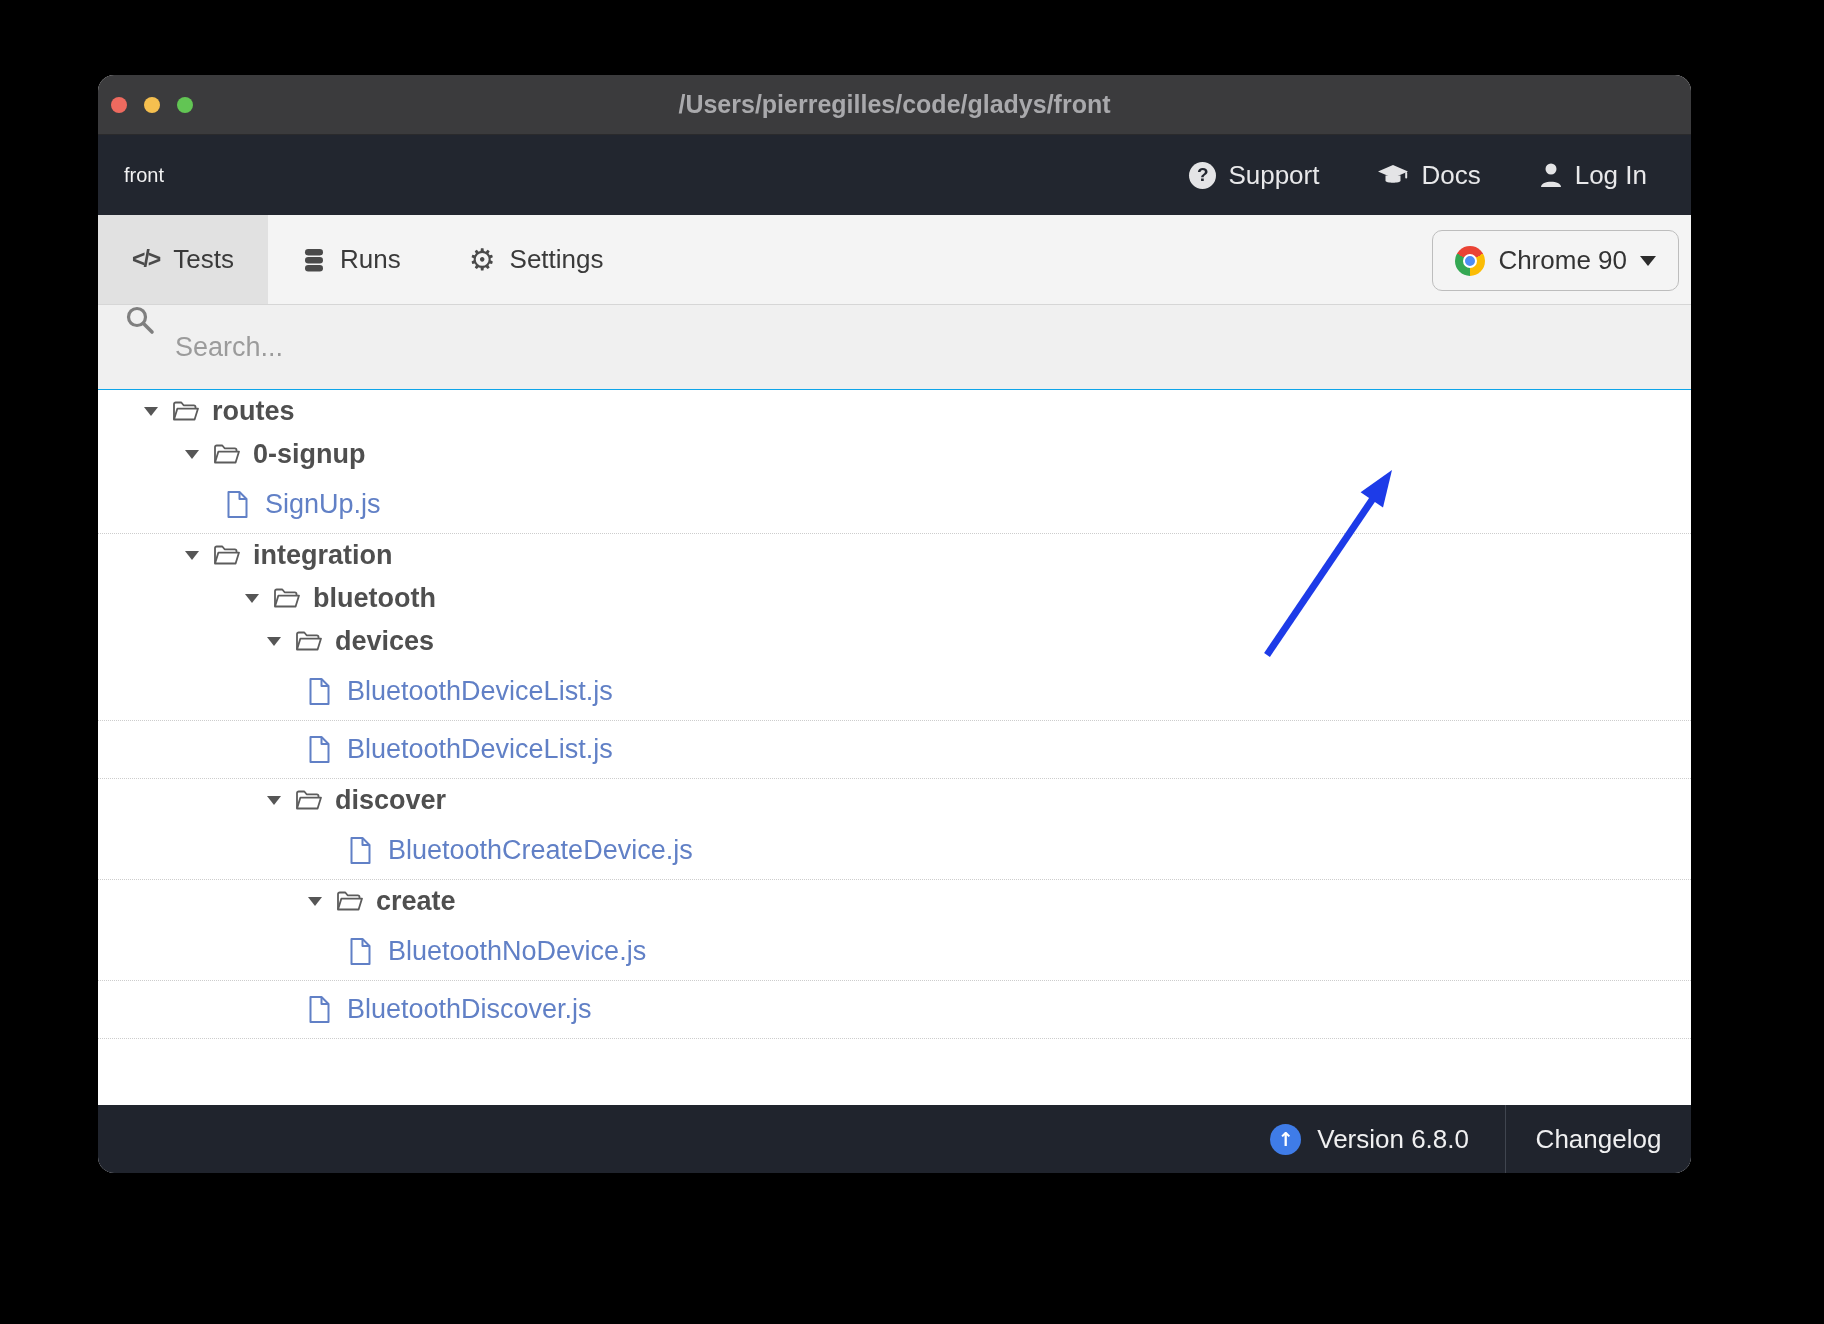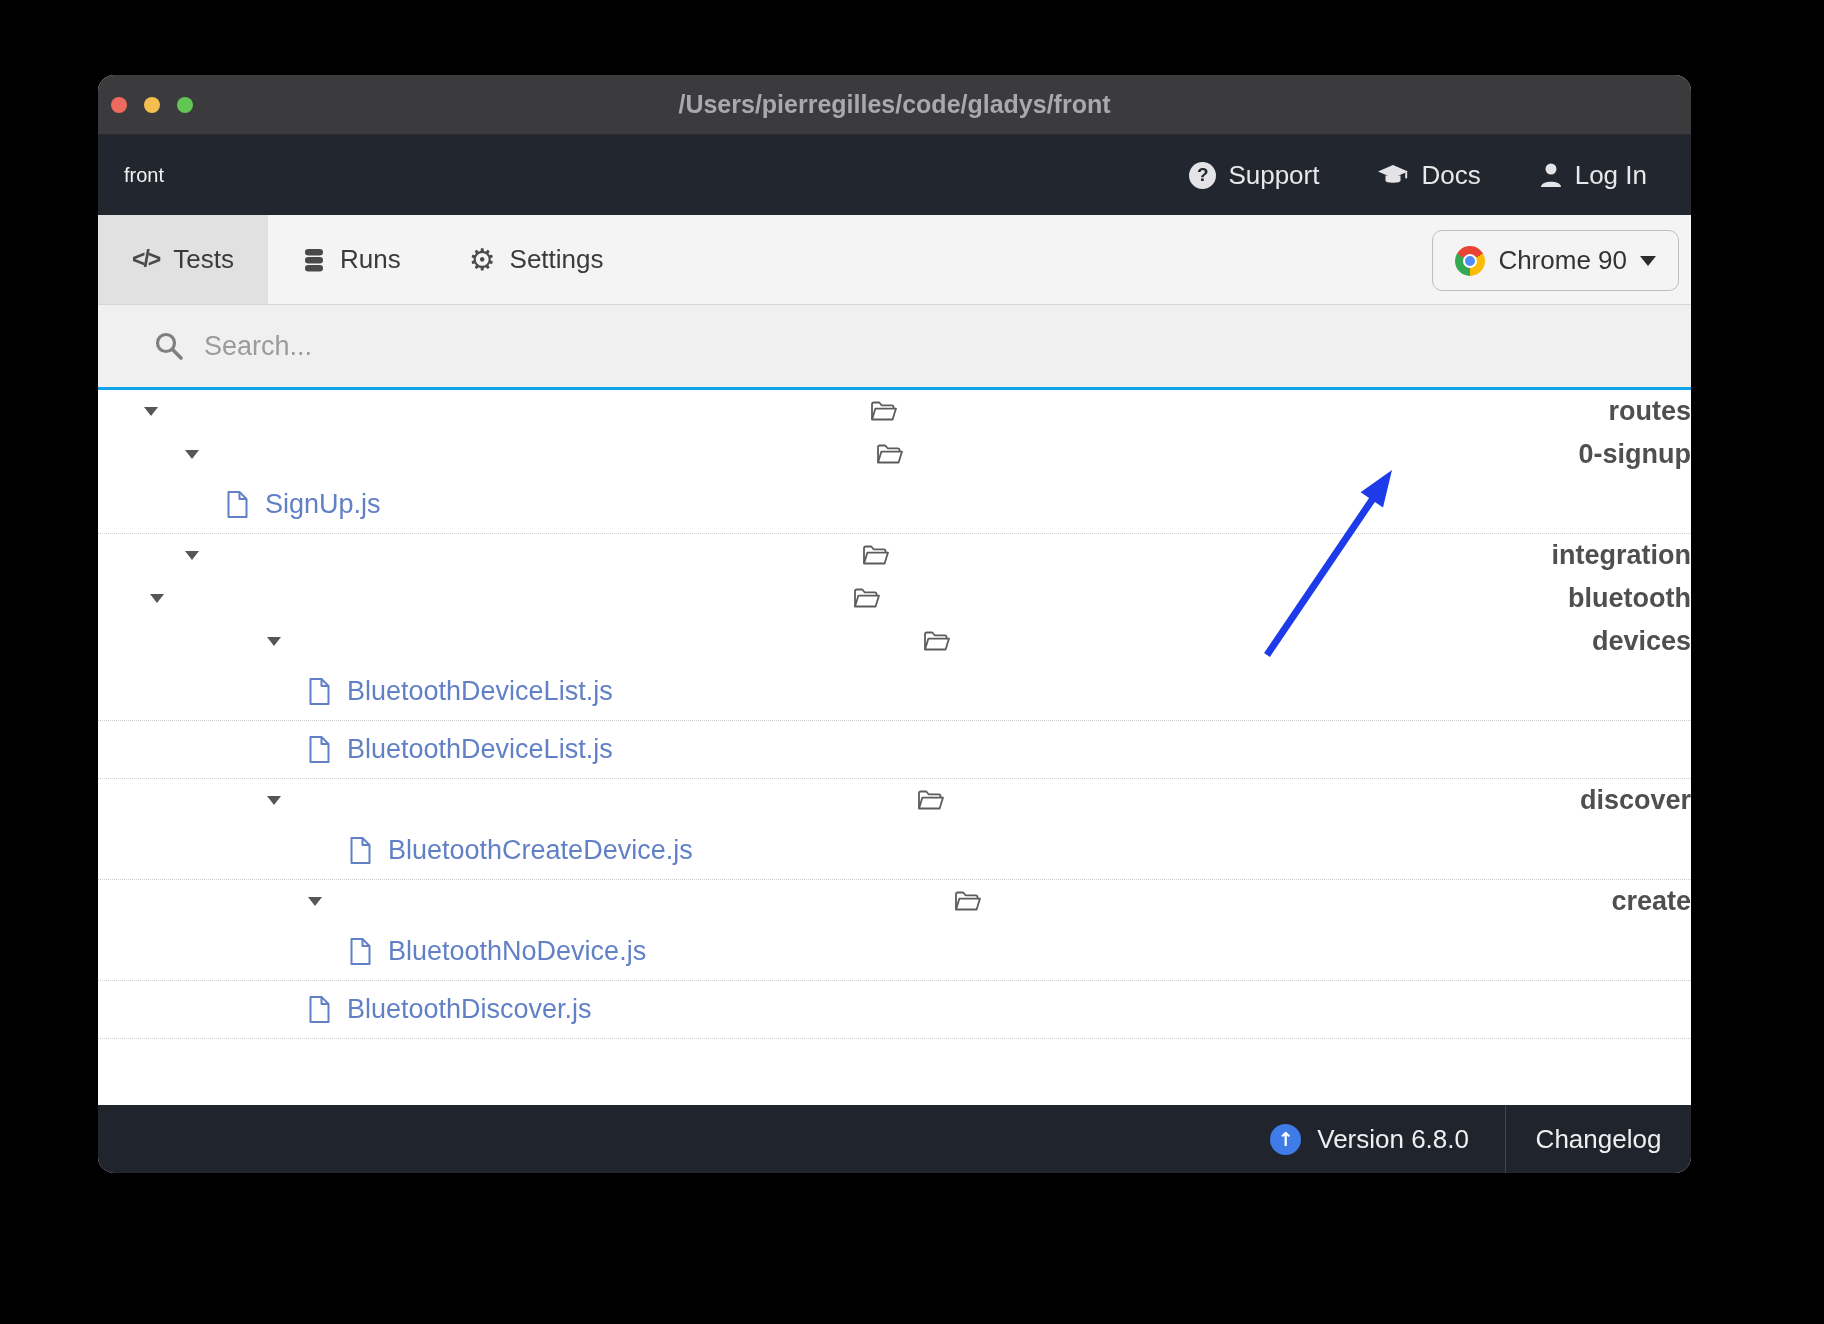--- a/index.html
+++ b/index.html
@@ -39,43 +39,43 @@
             color:#333; cursor:pointer; background:transparent; }
   .chrome-logo { width:30px; height:30px; border-radius:50%; position:relative;
             background:conic-gradient(from -60deg, var(--c-chrome-red) 0 120deg,
                        var(--c-chrome-yellow) 120deg 240deg, var(--c-chrome-green) 240deg 360deg); }
   .chrome-logo::after { content:""; position:absolute; left:8px; top:8px; width:14px; height:14px;
             border-radius:50%; background:var(--c-chrome-blue); border:2.5px solid #fff; box-sizing:border-box; }
   .caret-sm { width:0; height:0; border-left:8px solid transparent; border-right:8px solid transparent;
             border-top:10px solid #2c2c2c; }
 
   
-  .searchbar { height:85px; flex:0 0 85px; background:#f0f0f0; border-bottom:3px solid #0ea5e9;
-            display:flex; align-items:center; padding:0 56px; gap:20px; }
+  .searchbar { height:85px; flex:0 0 85px; background:#f0f0f0; border-bottom:1px solid #0ea5e9;
+            display:flex; padding:0 27px; gap:20px; }
   .searchbar input { flex:1; border:none; outline:none; background:transparent; font-size:27px; color:#444;
             font-family:"Liberation Sans", sans-serif; }
   .searchbar input::placeholder { color:#9b9b9b; opacity:1; }
 
   
   .spec-header { height:72px; flex:0 0 72px; background:#f7f7f7; border-bottom:1px solid #e6e6e6;
             display:flex; align-items:center; justify-content:space-between; padding:0 34px 0 44px; }
   .sh-left { display:flex; align-items:center; }
   .caret-down { width:0; height:0; border-left:8px solid transparent; border-right:8px solid transparent;
             border-top:10px solid #5a5a5a; margin-right:16px; cursor:pointer; }
   .spec-title { font-size:29px; color:#616161; margin-right:26px; }
   .hdr-action { font-size:23px; color:var(--c-action-link); cursor:pointer; }
   .hdr-sep { font-size:23px; color:#9ab0c9; margin:0 10px; }
   .run-link { display:flex; align-items:center; gap:14px; color:var(--c-run-link); font-size:27px; cursor:pointer; }
   .play-icon { width:0; height:0; border-top:10px solid transparent; border-bottom:10px solid transparent;
             border-left:15px solid var(--c-run-link); }
 
   
   .spec-list { flex:1 1 auto; overflow:hidden; background:#fff; }
   .trow { display:flex; align-items:center; cursor:pointer; }
-  .trow.folder { height:43px;justify-content:space-between; }
+  .trow.folder { height:43px; }
   .trow.file { height:58px; border-bottom:1px dotted #cdcdcd; }
   .tcaret { width:0; height:0; border-left:7px solid transparent; border-right:7px solid transparent;
             border-top:9px solid #565656; margin-right:14px; flex:0 0 auto; }
   .ficon { margin-right:13px; flex:0 0 auto; }
   .fname { font-size:27px; color:#4f4f4f; font-weight:600; }
   .specicon { margin-right:16px; flex:0 0 auto; }
   .specname { font-size:27px; color:var(--c-file-link); }
 
   
   .footer { height:68px; flex:0 0 68px; background:#20242d; display:flex; align-items:center;
@@ -209,21 +209,21 @@
         <div class="trow folder" style="padding-left: 87px;">
     <span class="tcaret"></span>
     <span class="ficon">
       <svg class="icon-svg" width="27" height="21" viewBox="0 0 27 21">
         <path d="M2 18.5 V3.2 C2 2.2 2.7 1.5 3.7 1.5 H9.3 L11.6 4.3 H21.8 C22.8 4.3 23.5 5 23.5 6 V7.6" fill="none" stroke="#5c5c5c" stroke-width="1.8" stroke-linejoin="round"></path>
         <path d="M2 18.5 L5.4 7.6 H26 L22.6 18.5 Z" fill="none" stroke="#5c5c5c" stroke-width="1.8" stroke-linejoin="round"></path>
       </svg>
     </span>
     <span class="fname">integration</span>
   </div>
-        <div class="trow folder" style="padding-left: 52px;">
+        <div class="trow folder" style="padding-left: 112px; margin-left: 35px;">
     <span class="tcaret"></span>
     <span class="ficon">
       <svg class="icon-svg" width="27" height="21" viewBox="0 0 27 21">
         <path d="M2 18.5 V3.2 C2 2.2 2.7 1.5 3.7 1.5 H9.3 L11.6 4.3 H21.8 C22.8 4.3 23.5 5 23.5 6 V7.6" fill="none" stroke="#5c5c5c" stroke-width="1.8" stroke-linejoin="round"></path>
         <path d="M2 18.5 L5.4 7.6 H26 L22.6 18.5 Z" fill="none" stroke="#5c5c5c" stroke-width="1.8" stroke-linejoin="round"></path>
       </svg>
     </span>
     <span class="fname">bluetooth</span>
   </div>
         <div class="trow folder" style="padding-left: 169px;">

